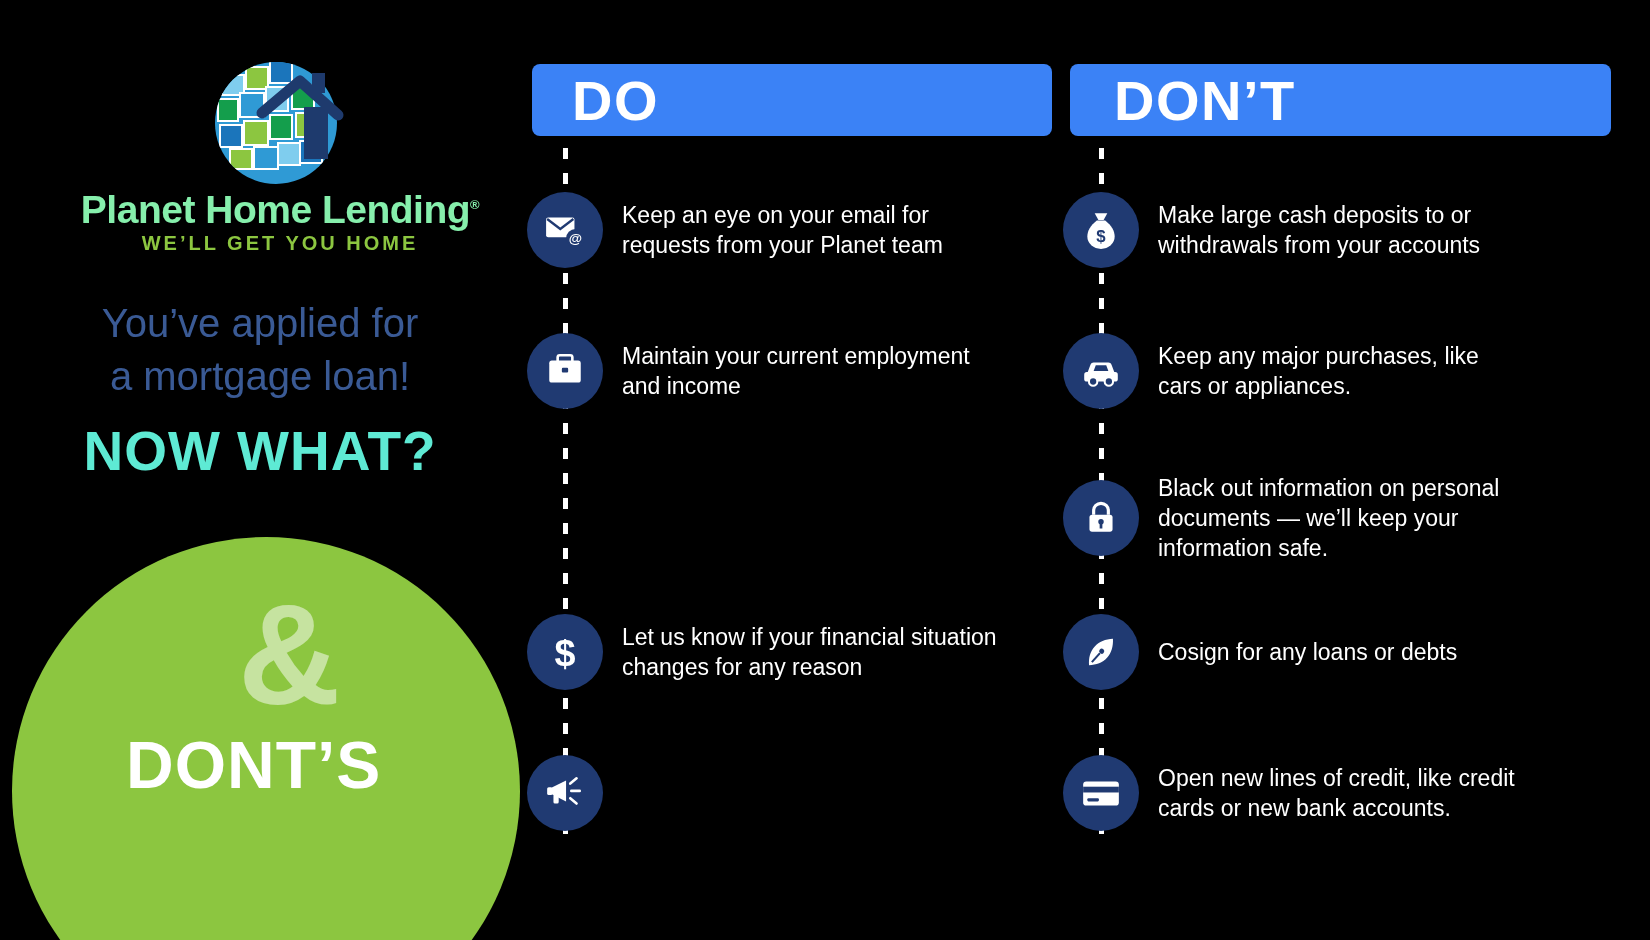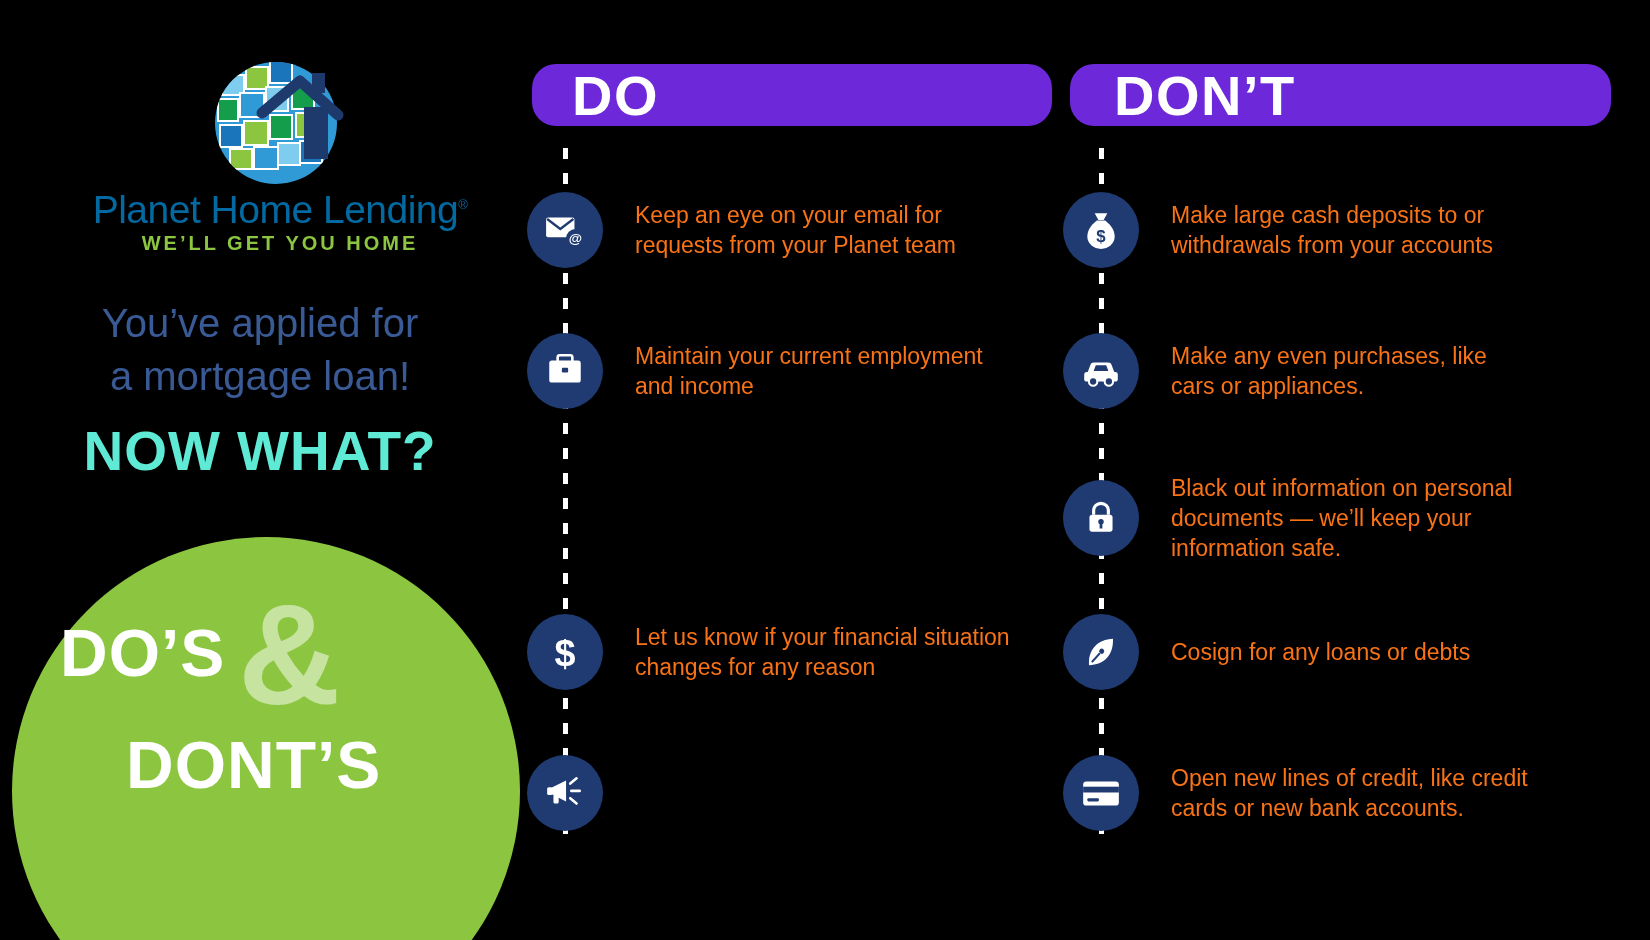--- a/index.html
+++ b/index.html
@@ -3,54 +3,54 @@
 <meta charset="utf-8">
 <style>
   html,body{margin:0;padding:0;background:#000;}
   body{width:1650px;height:940px;overflow:hidden;position:relative;
        font-family:"Liberation Sans",sans-serif;}
   .canvas{position:absolute;left:0;top:0;width:1650px;height:940px;background:#000;overflow:hidden;}
 
   
   #logo-globe{position:absolute;left:212px;top:55px;}
   #brand{position:absolute;left:55px;top:188px;width:450px;text-align:center;}
-  #brand-name{font-size:39px;font-weight:normal;color:#0369a1;letter-spacing:-0.5px;}
+  #brand-name{font-size:39px;font-weight:bold;color:#86efac;letter-spacing:-0.5px;}
   #brand-name sup{font-size:13px;}
   #brand-tagline{font-size:20px;font-weight:bold;color:#8cc640;letter-spacing:3px;}
 
   #intro{position:absolute;left:40px;top:297px;width:440px;text-align:center;}
   .intro-line{font-size:40px;line-height:53px;color:#3a5a95;}
   #now-what{margin-top:16px;font-size:55px;font-weight:bold;color:#5eead4;letter-spacing:1px;}
 
   
   #badge-circle{position:absolute;left:12px;top:537px;width:508px;height:508px;border-radius:50%;background:#8cc640;}
   #badge-amp{position:absolute;left:226px;top:36px;font-size:142px;font-weight:bold;color:rgba(255,255,255,0.5);}
   #badge-dos{position:absolute;left:48px;top:78px;font-size:66px;font-weight:bold;color:#fff;letter-spacing:1px;}
   #badge-donts{position:absolute;left:114px;top:190px;font-size:66px;font-weight:bold;color:#fff;letter-spacing:1px;}
 
   
-  .col-header{position:absolute;top:64px;height:62px;background:#6d28d9;border-radius:24px;
+  .col-header{position:absolute;top:64px;height:72px;background:#3b82f6;border-radius:8px;
               color:#fff;font-weight:bold;font-size:56px;display:flex;align-items:center;letter-spacing:1.5px;}
   #do-header{left:532px;width:480px;padding-left:40px;}
   #dont-header{left:1070px;width:497px;padding-left:44px;}
 
   
   .dash-line{position:absolute;top:148px;width:5px;height:692px;z-index:1;
              background:repeating-linear-gradient(to bottom,#fff 0 11px,transparent 11px 25px);}
   #dash-do{left:563px;}
   #dash-dont{left:1099px;}
 
   
   .item-row{position:absolute;display:flex;align-items:center;z-index:2;}
   .item-row.do{left:527px;}
   .item-row.dont{left:1063px;}
   .r1{top:192px;} .r2{top:333px;} .r3{top:473px;} .r4{top:614px;} .r5{top:755px;}
   .icon-circle{width:76px;height:76px;border-radius:50%;background:#203a72;flex:0 0 76px;
                display:flex;align-items:center;justify-content:center;}
-  .item-text{margin-left:32px;font-size:23px;line-height:30px;color:#f97316;}
+  .item-text{margin-left:19px;font-size:23px;line-height:30px;color:#ffffff;}
   .do.r1 .item-text{width:345px;}
   .do.r2 .item-text{width:370px;}
   .do.r3 .item-text{width:430px;}
   .do.r4 .item-text{width:415px;}
   .do.r5 .item-text{width:420px;}
   .dont.r1 .item-text{width:355px;}
   .dont.r2 .item-text{width:330px;}
   .dont.r3 .item-text{width:370px;}
   .dont.r4 .item-text{width:430px;}
   .dont.r5 .item-text{width:395px;}
@@ -100,21 +100,20 @@
   </div>
 
   <div id="intro">
     <div class="intro-line">You’ve applied for</div>
     <div class="intro-line">a mortgage loan!</div>
     <div id="now-what">NOW WHAT?</div>
   </div>
 
   <div id="badge-circle">
     <div id="badge-amp">&amp;</div>
-    <div id="badge-dos">DO’S</div>
     <div id="badge-donts">DONT’S</div>
   </div>
 
   <div id="do-header" class="col-header">DO</div>
   <div id="dont-header" class="col-header">DON’T</div>
 
   <div id="dash-do" class="dash-line"></div>
   <div id="dash-dont" class="dash-line"></div>
 
   <div class="item-row do r1">
@@ -179,21 +178,21 @@
   <div class="item-row dont r2">
     <div class="icon-circle">
       <svg width="42" height="42" viewBox="0 0 40 40">
         <path d="M7,22 l3,-8 c0.5,-1.2 1.6,-2 3,-2 h14 c1.4,0 2.5,0.8 3,2 l3,8 Z" fill="#fff"></path>
         <path d="M13,20 l2,-5.5 h10 l2,5.5 Z" fill="#203a72"></path>
         <rect x="4" y="21" width="32" height="9" rx="2.5" fill="#fff"></rect>
         <circle cx="12.5" cy="30" r="4" fill="#203a72" stroke="#fff" stroke-width="2"></circle>
         <circle cx="27.5" cy="30" r="4" fill="#203a72" stroke="#fff" stroke-width="2"></circle>
       </svg>
     </div>
-    <div class="item-text">Make any even purchases, like cars or appliances.</div>
+    <div class="item-text">Keep any major purchases, like cars or appliances.</div>
   </div>
 
   <div class="item-row dont r3">
     <div class="icon-circle">
       <svg width="42" height="42" viewBox="0 0 40 40">
         <path d="M13,17 v-4 a7,7 0 0 1 14,0 v4" fill="none" stroke="#fff" stroke-width="3"></path>
         <rect x="9" y="17" width="22" height="16" rx="2.5" fill="#fff"></rect>
         <circle cx="20" cy="23.5" r="2.6" fill="#203a72"></circle>
         <rect x="18.7" y="24.5" width="2.6" height="5.5" fill="#203a72"></rect>
       </svg>

